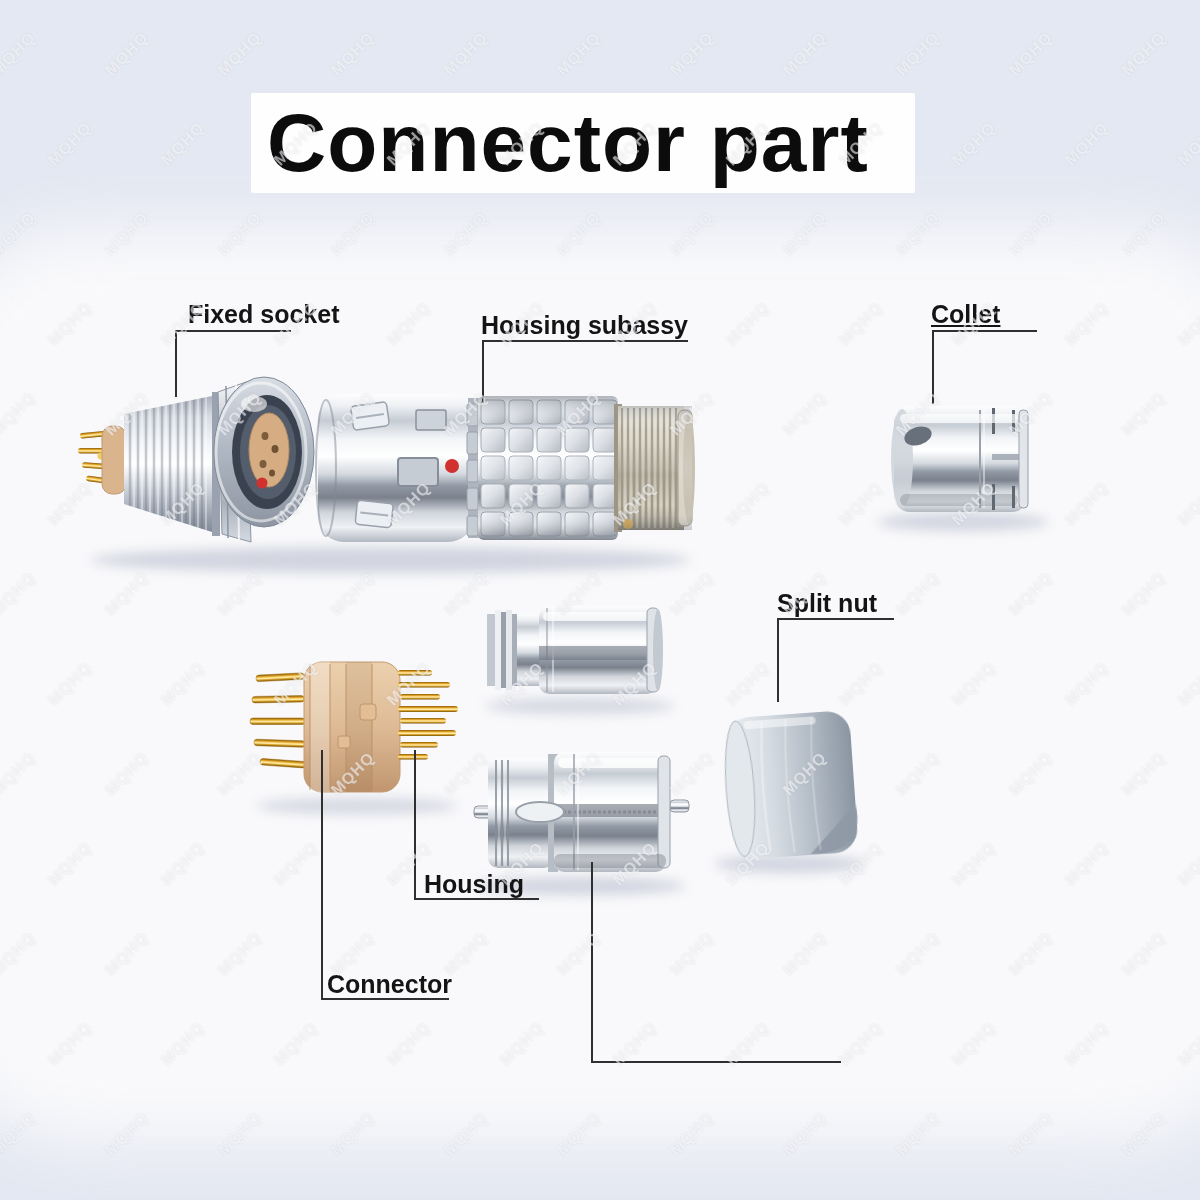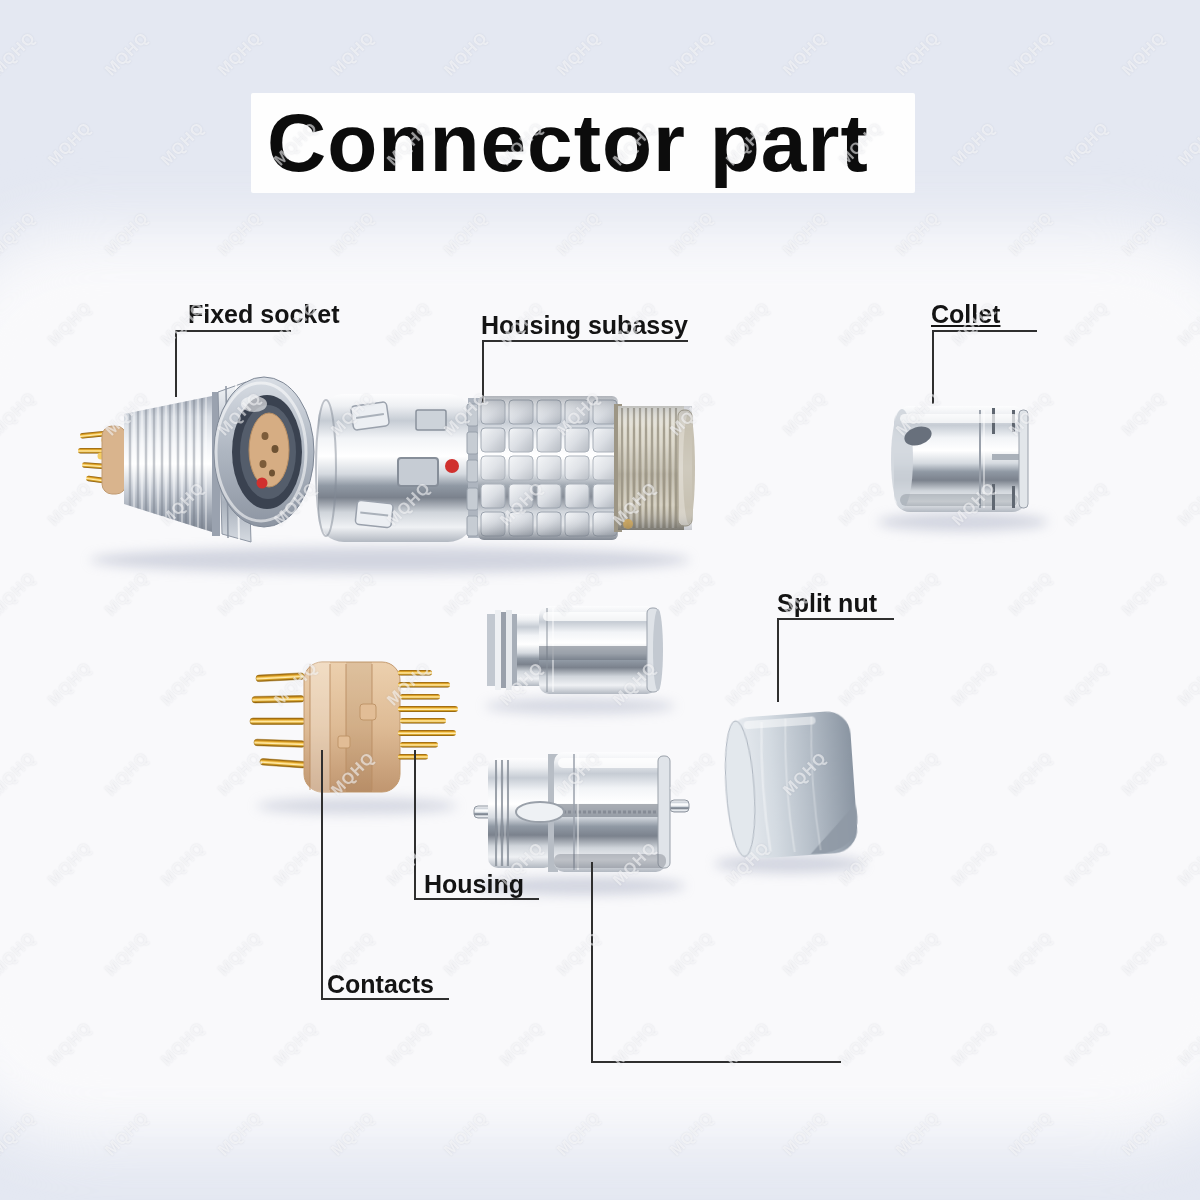--- a/index.html
+++ b/index.html
@@ -409,21 +409,21 @@
 
   <div class="title-box">
     <h1>Connector part</h1>
   </div>
 
   <div class="callout" id="lbl-fixed-socket">Fixed socket</div>
   <div class="callout" id="lbl-housing-subassy">Housing subassy</div>
   <div class="callout" id="lbl-collet">Collet</div>
   <div class="callout" id="lbl-collet-nut">Split nut</div>
   <div class="callout" id="lbl-contacts">Housing</div>
-  <div class="callout" id="lbl-insulator">Contacts</div>
+  <div class="callout" id="lbl-insulator">Connector</div>
 
   <div class="watermark-layer" id="watermark-layer">
       <span style="left: -13px; top: 45px;">MQHQ</span>
       <span style="left: 100px; top: 45px;">MQHQ</span>
       <span style="left: 213px; top: 45px;">MQHQ</span>
       <span style="left: 326px; top: 45px;">MQHQ</span>
       <span style="left: 439px; top: 45px;">MQHQ</span>
       <span style="left: 552px; top: 45px;">MQHQ</span>
       <span style="left: 665px; top: 45px;">MQHQ</span>
       <span style="left: 778px; top: 45px;">MQHQ</span>

